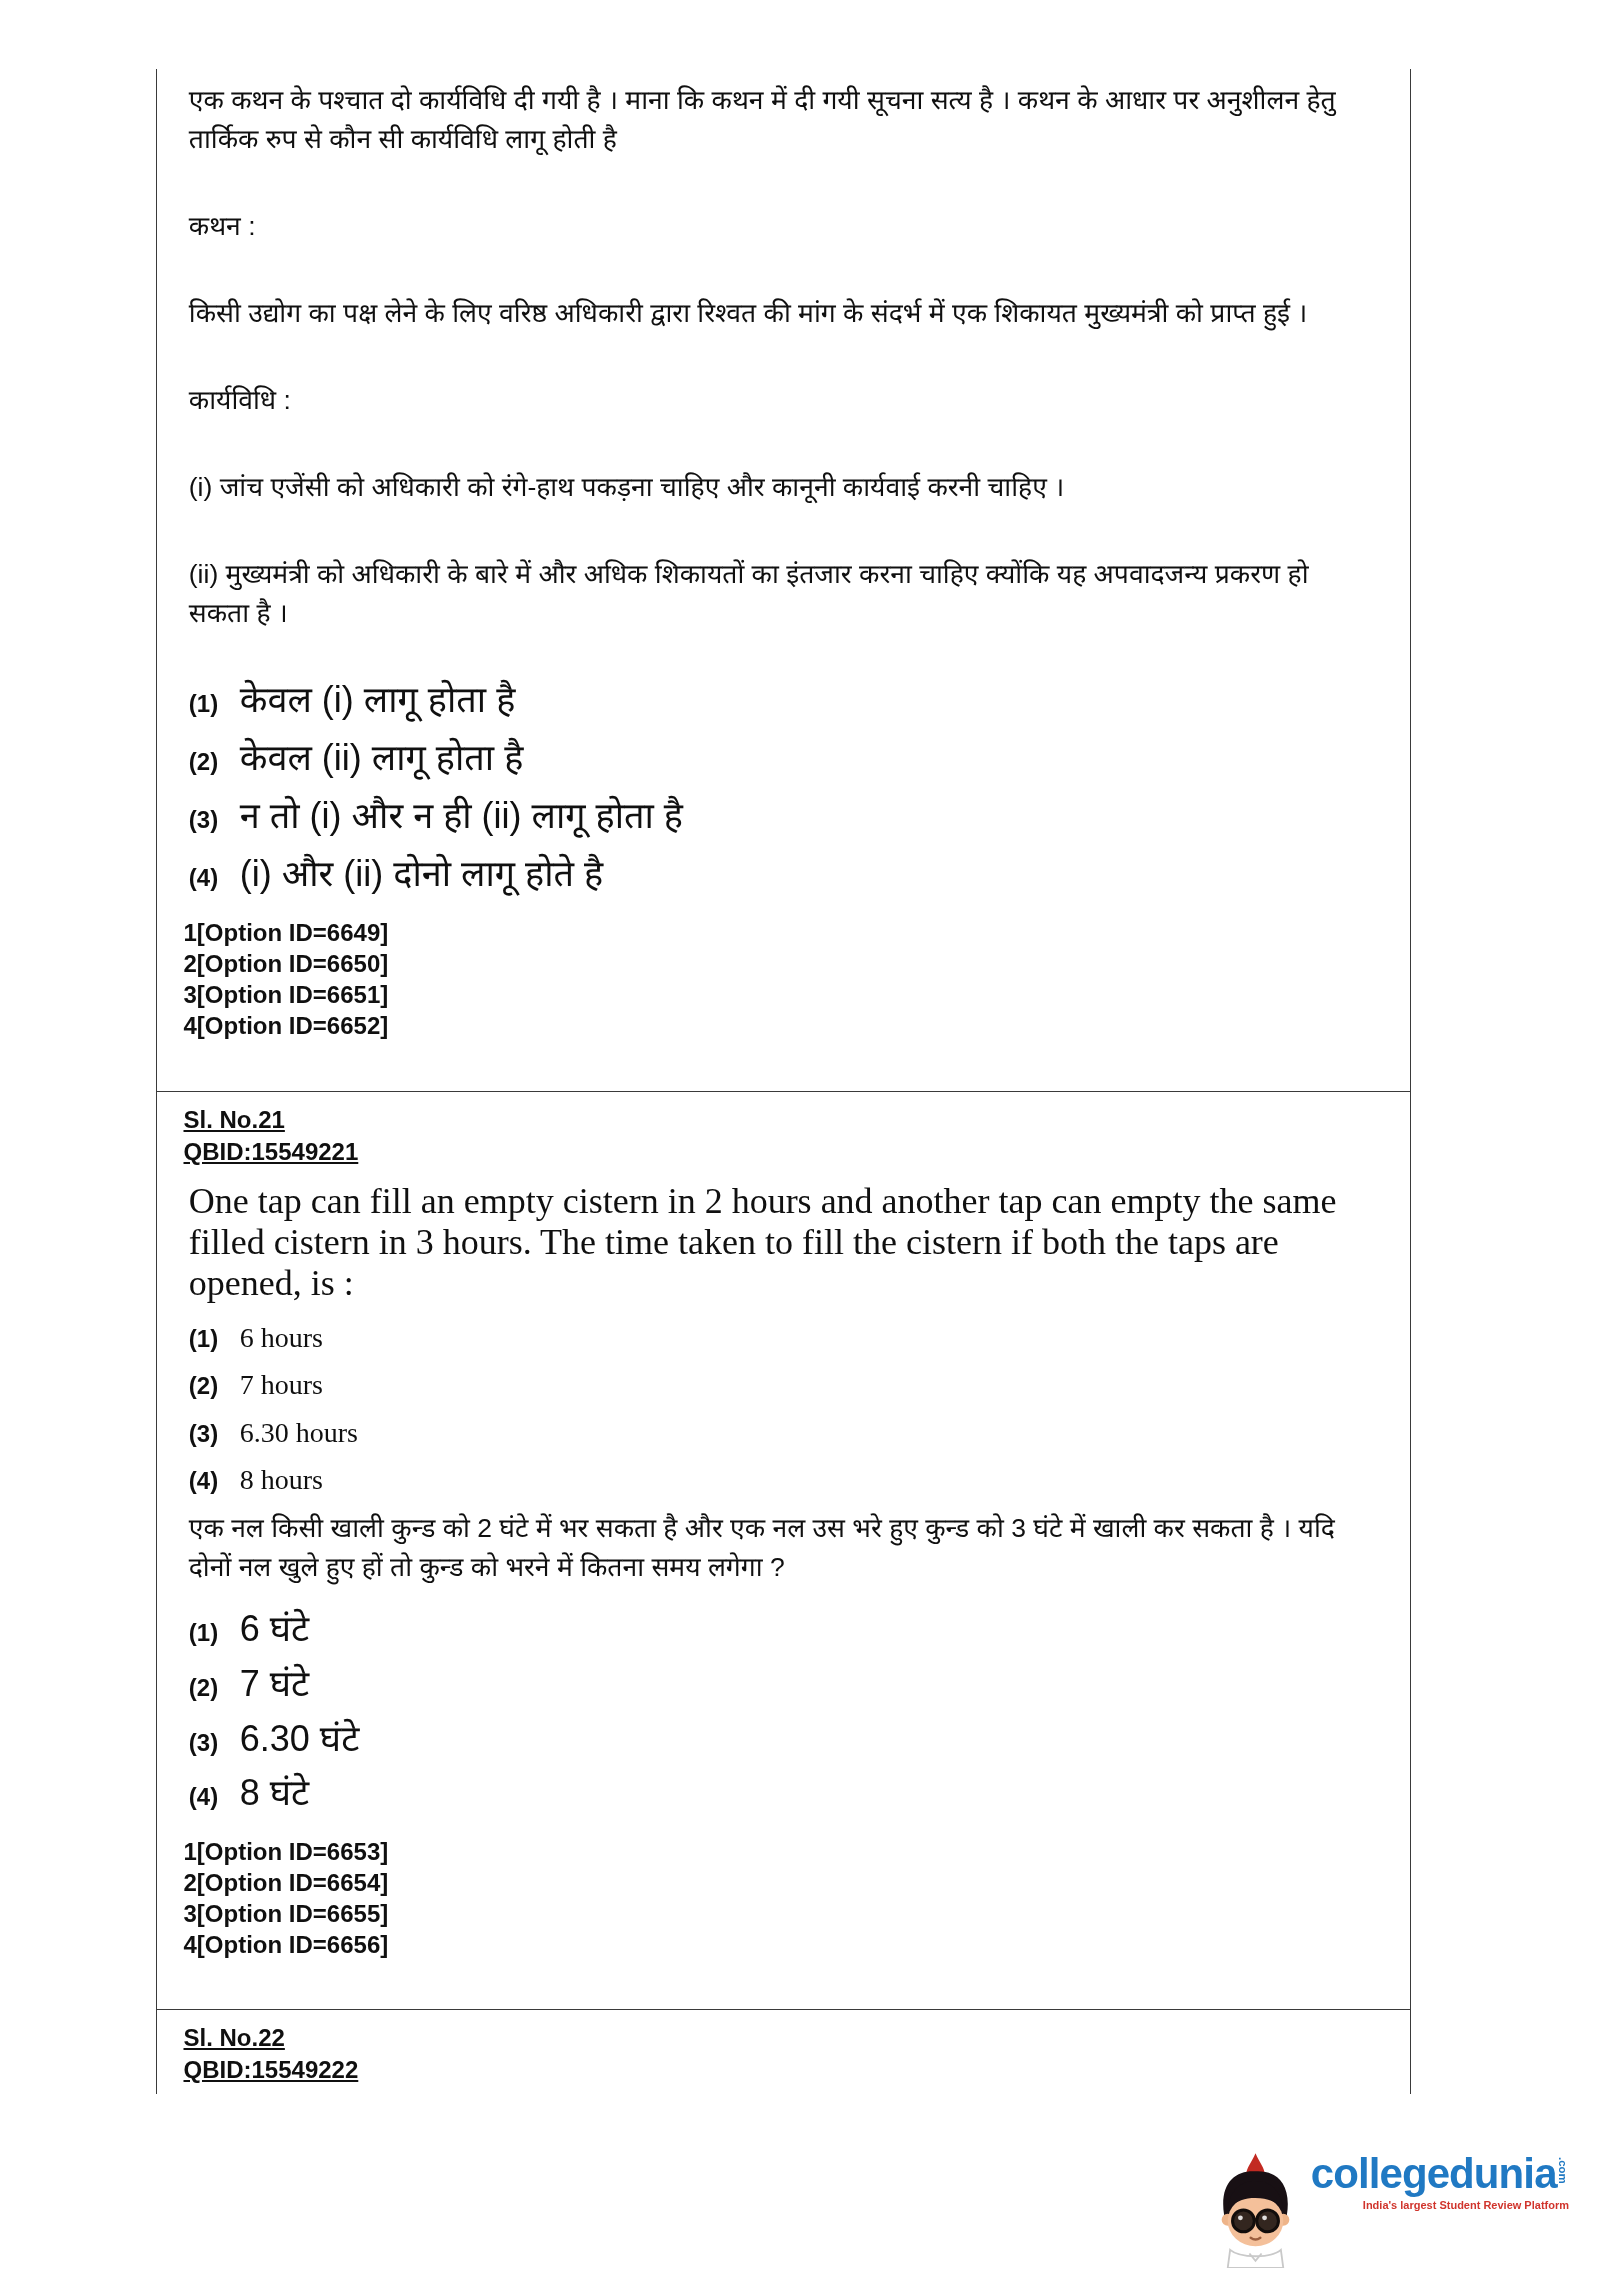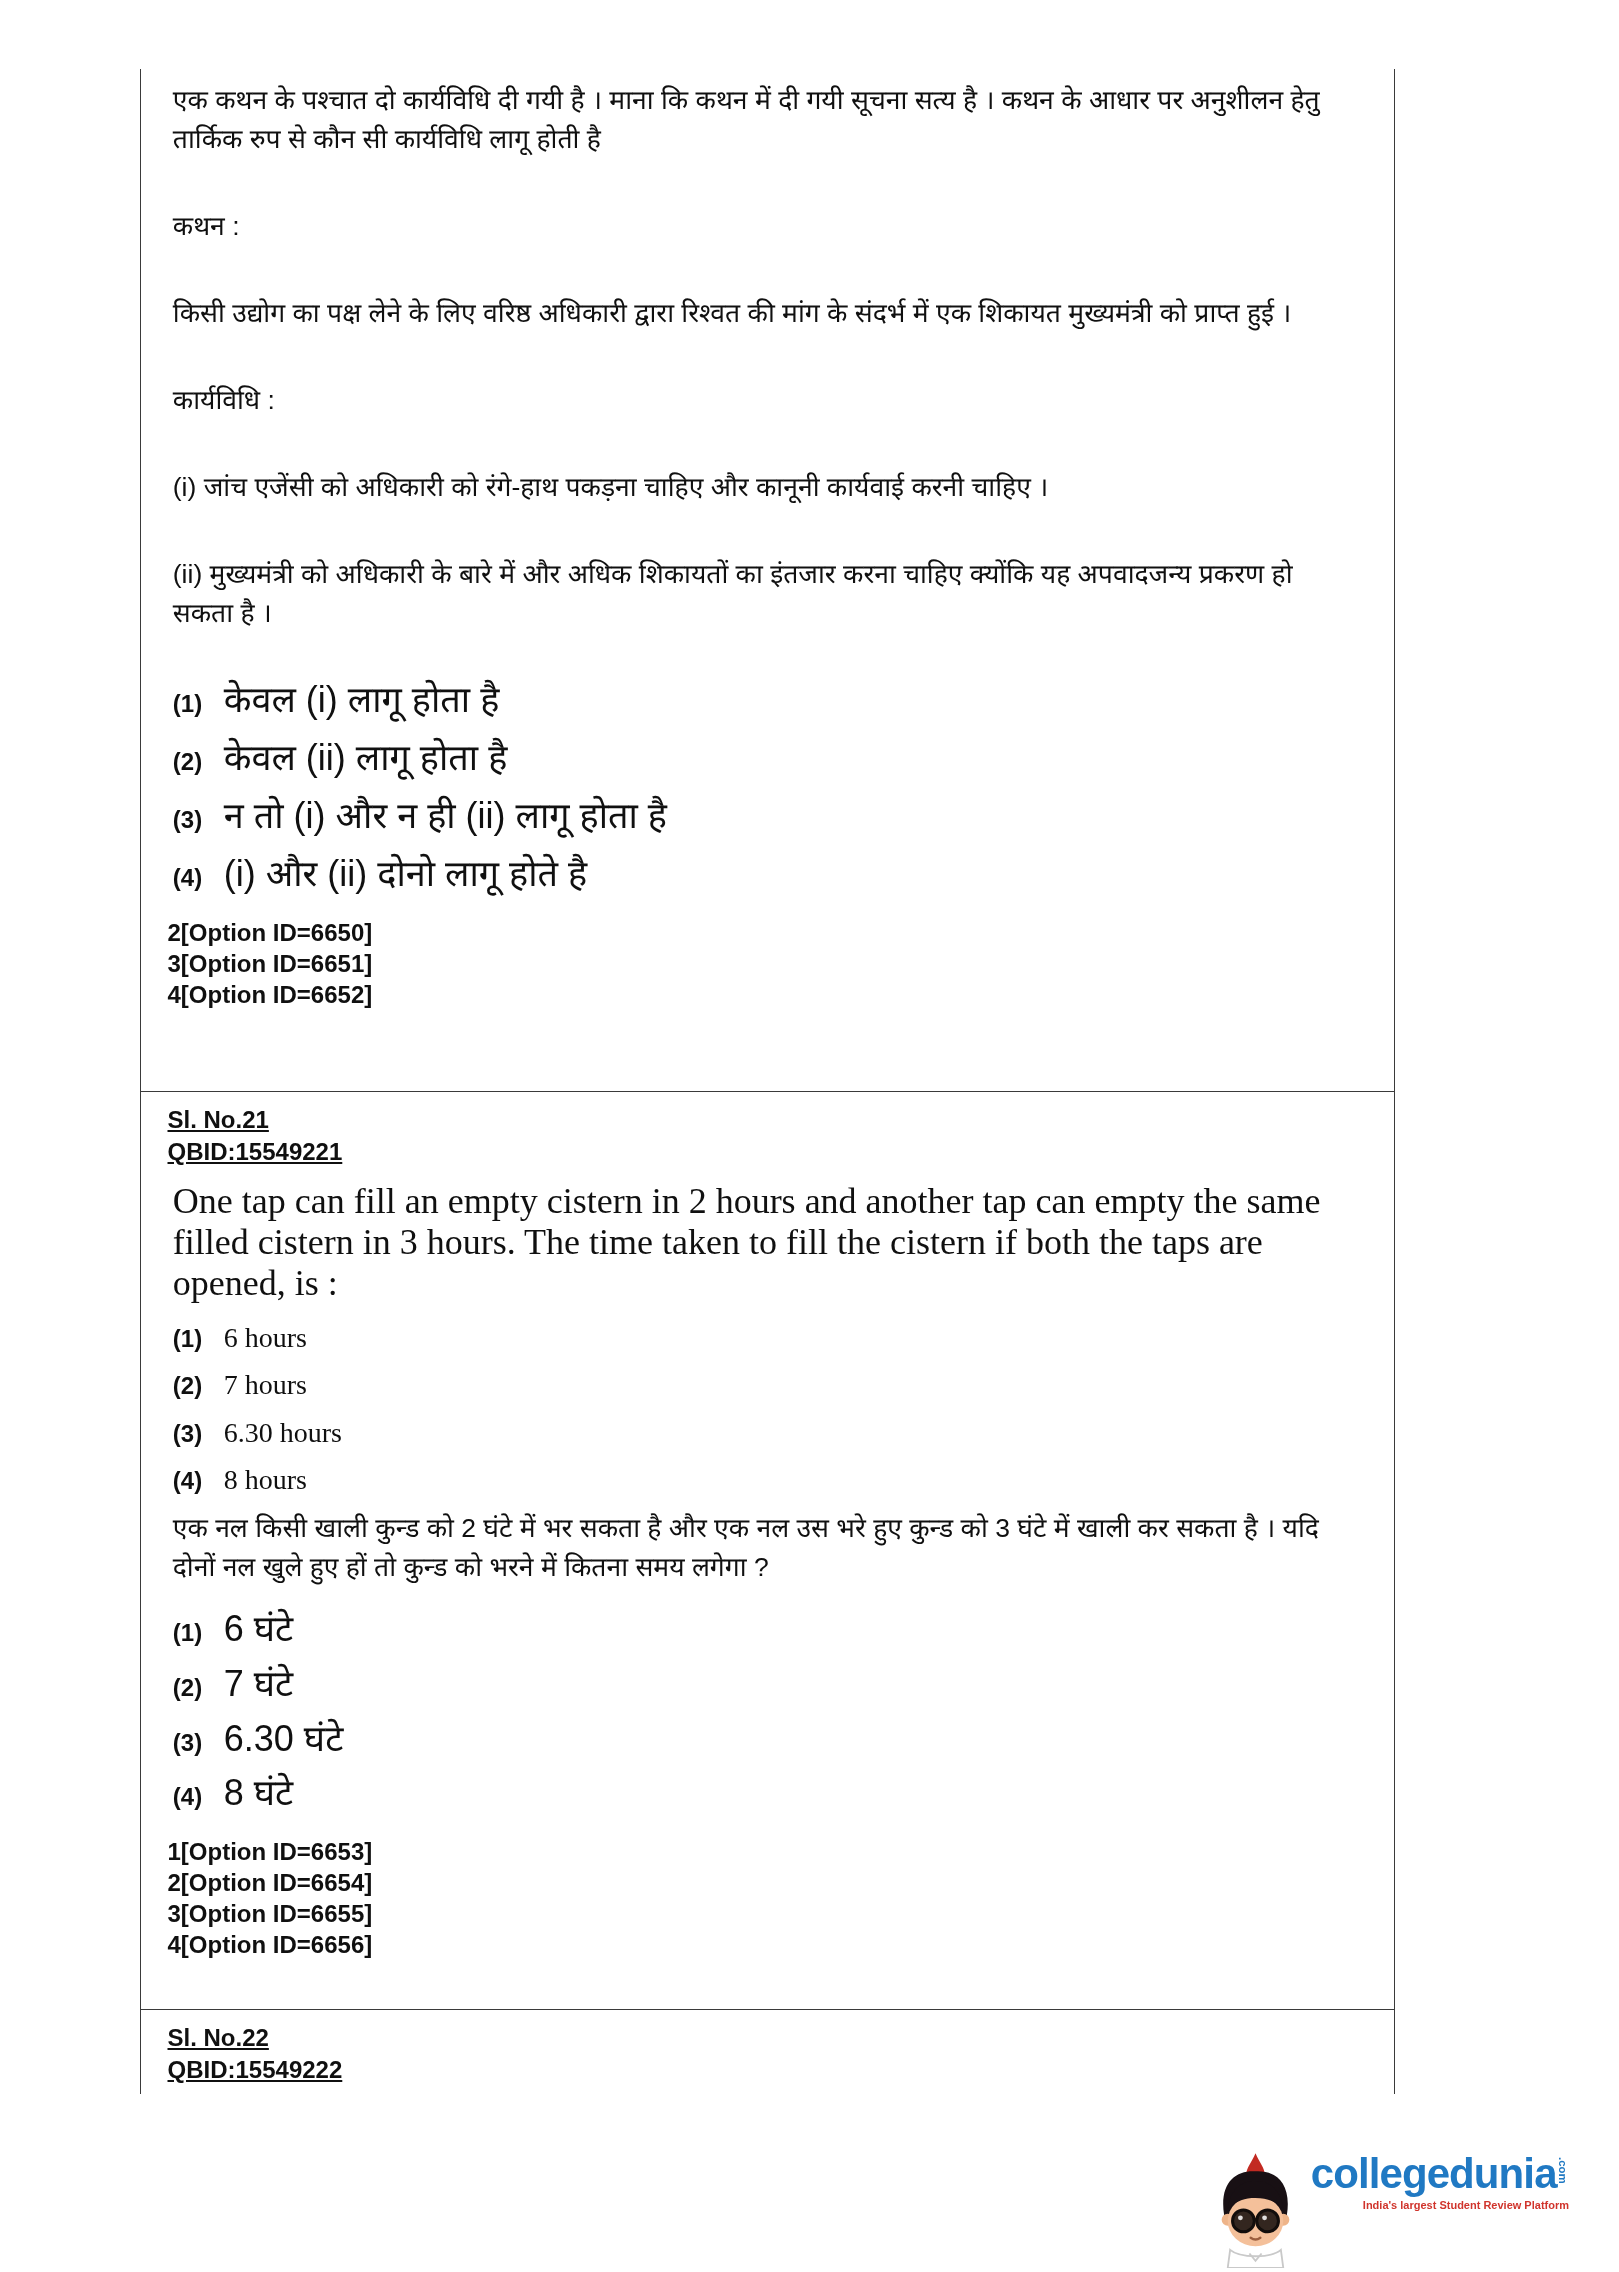--- a/index.html
+++ b/index.html
@@ -10,21 +10,21 @@
     background: #ffffff;
     color: #101010;
     font-family: "Liberation Sans", "DejaVu Sans", sans-serif;
     position: relative;
     overflow: hidden;
   }
 
   .qtable {
     position: absolute;
     top: 69px;
-    left: 140px;
+    left: 156px;
     width: 1255px;
     border-left: 1.8px solid #3a3a3a;
     border-right: 1.8px solid #3a3a3a;
   }
 
   .qsection {
     padding: 12.4px 49px 8.8px 26.5px;
     overflow: hidden;
   }
   .qsection + .qsection { border-top: 1.8px solid #3a3a3a; }
@@ -149,20 +149,21 @@
         <span class="opt-num">(3)</span>
         <span class="opt-label-hindi hindi">न तो (i) और न ही (ii) लागू होता है</span>
       </div>
       <div class="opt-row">
         <span class="opt-num">(4)</span>
         <span class="opt-label-hindi hindi">(i) और (ii) दोनो लागू होते है</span>
       </div>
     </div>
 
     <div class="id-block">
+      <div class="id-line">1[Option ID=6649]</div>
       <div class="id-line">2[Option ID=6650]</div>
       <div class="id-line">3[Option ID=6651]</div>
       <div class="id-line">4[Option ID=6652]</div>
     </div>
   </section>
 
   <section class="qsection s2">
     <div class="meta-block">
       <div class="meta-line">Sl. No.21</div>
       <div class="meta-line">QBID:15549221</div>

